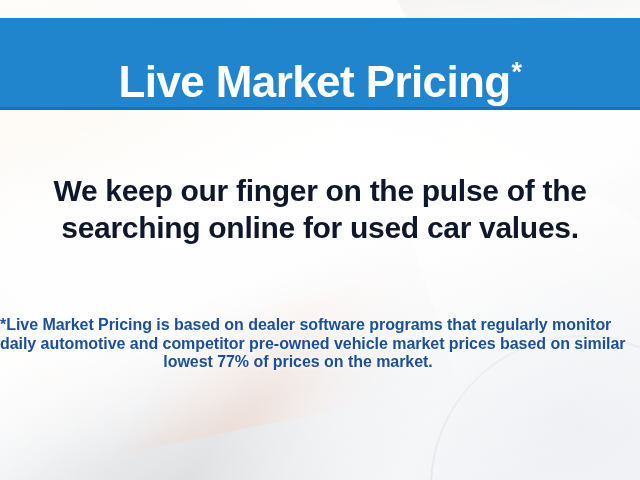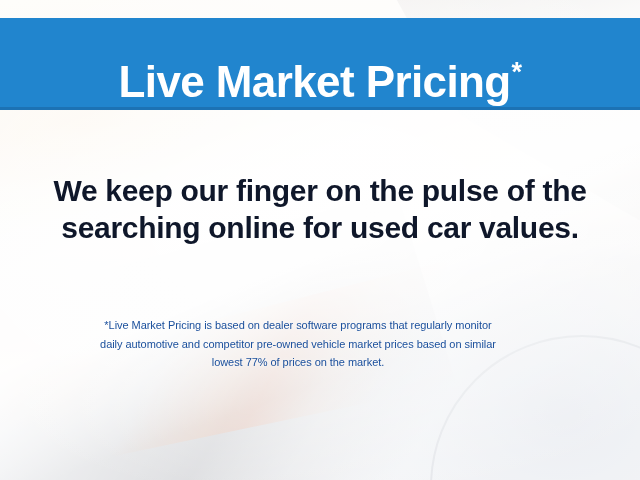--- a/index.html
+++ b/index.html
@@ -174,22 +174,22 @@
   .headline-line { display: block; white-space: nowrap; }
 
   
   .fineprint {
     position: absolute;
     top: 316px;
     left: 0;
     width: 596px;
     text-align: center;
     color: #1a4f9c;
-    font-size: 11px;
-    font-weight: normal;
+    font-size: 16px;
+    font-weight: bold;
     line-height: 18.5px;
     letter-spacing: -0.05px;
     text-shadow: 0 0 5px rgba(255,255,255,0.95),
                  0 0 10px rgba(255,255,255,0.75);
   }
   .fineprint-line { display: block; white-space: nowrap; }
 </style>
 </head>
 <body>
 

